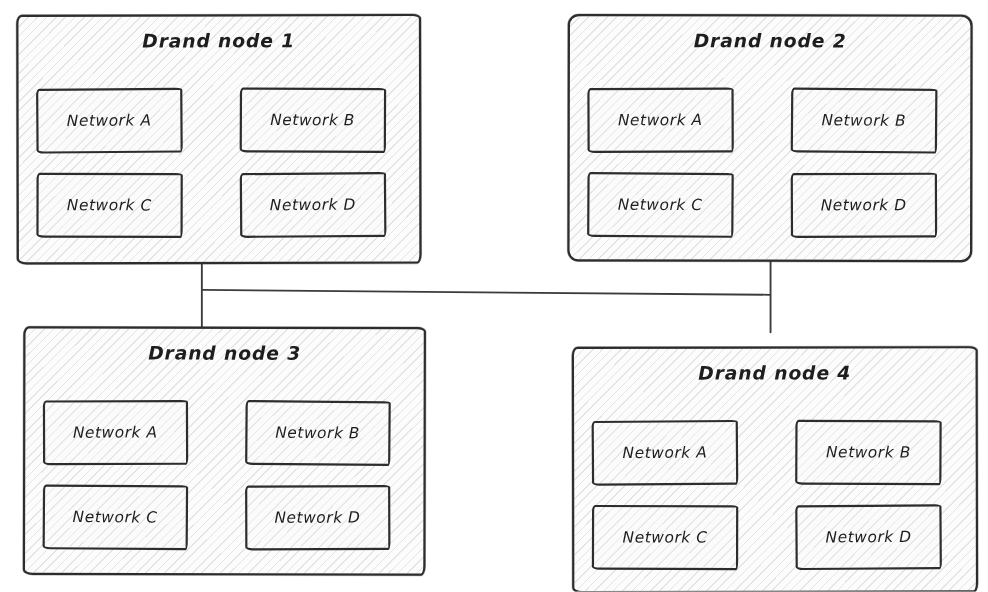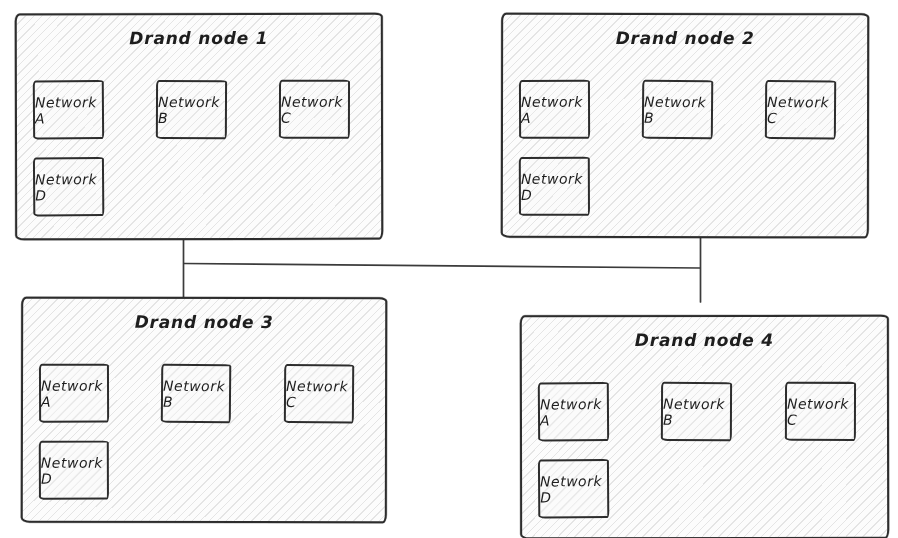--- a/index.html
+++ b/index.html
@@ -23,38 +23,38 @@
     border: 2px solid #2d2d2d;
     border-radius: 5px 8px 4px 9px / 8px 4px 9px 5px;
     background-color: #fcfcfc;
     background-image:
       repeating-linear-gradient(135deg,
         rgba(70,70,70,0.13) 0px, rgba(70,70,70,0.13) 1px,
         transparent 1px, transparent 6px);
     box-shadow: 0 0 0 0.5px rgba(45,45,45,0.35);
   }
   .node-1 { left: 15px;  top: 13px;  width: 364px; height: 223px; transform: rotate(-0.12deg); }
-  .node-2 { left: 501px; top: 13px;  width: 364px; height: 221px; transform: rotate(0.10deg); }
+  .node-2 { left: 516px; top: 13px;  width: 364px; height: 221px; transform: rotate(0.10deg); border-radius: 10px; }
   .node-3 { left: 21px;  top: 297px; width: 362px; height: 222px; transform: rotate(0.12deg); }
   .node-4 { left: 520px; top: 315px; width: 365px; height: 220px; transform: rotate(-0.10deg); }
   .node-title {
     position: absolute;
     top: 13px; left: 0; right: 0;
     text-align: center;
     font-style: italic;
     font-weight: 600;
     font-size: 17px;
     letter-spacing: 0.8px;
     color: #1e1e1e;
   }
   .net-grid {
     position: absolute;
     top: 65px; left: 16px; right: 31px;
     display: grid;
-    grid-template-columns: 1fr 1fr 1fr;
+    grid-template-columns: 1fr 1fr;
     column-gap: 52px;
     row-gap: 18px;
     grid-auto-rows: 59px;
   }
   .net {
     border: 2px solid #2d2d2d;
     border-radius: 3px 6px 2px 7px / 6px 2px 7px 3px;
     background-color: #fbfbfb;
     background-image:
       repeating-linear-gradient(135deg,

